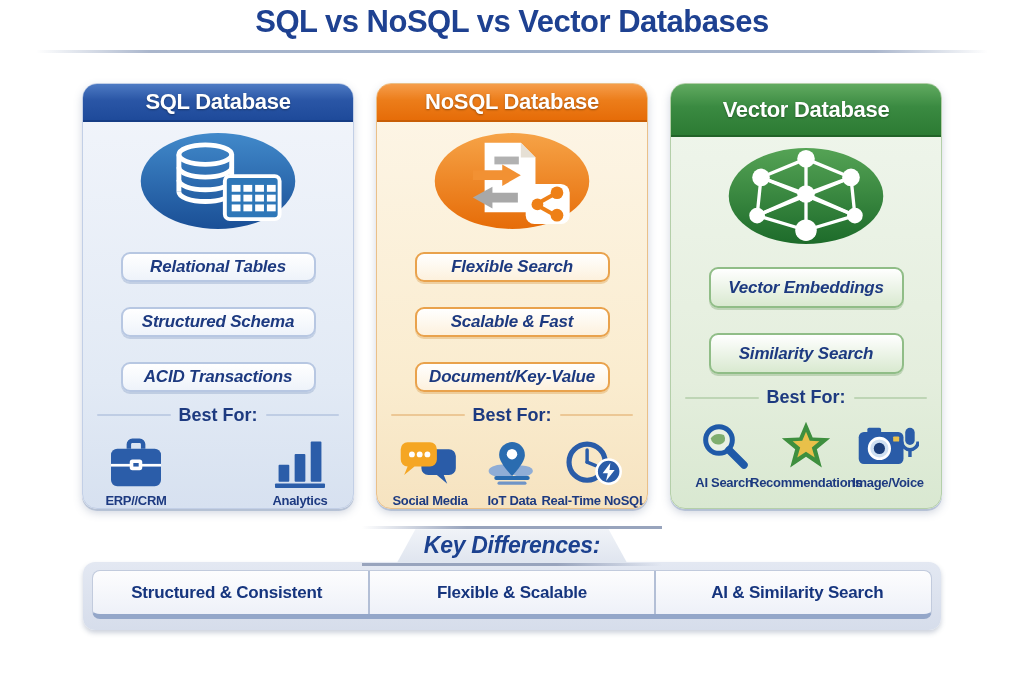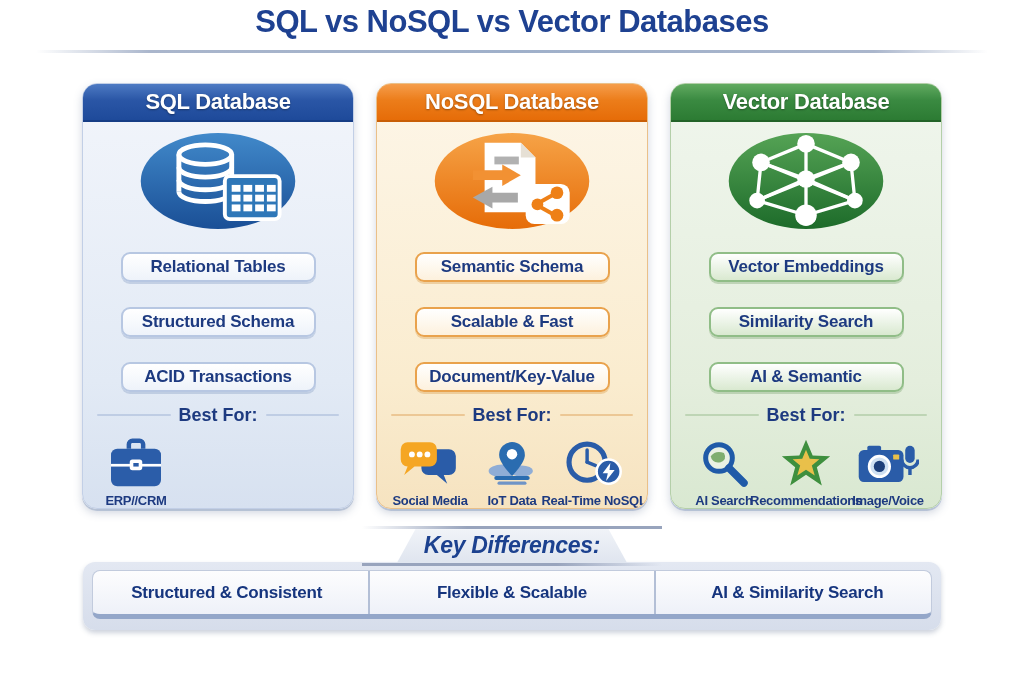--- a/index.html
+++ b/index.html
@@ -41,20 +41,21 @@
   .nosql  .card-header { background:linear-gradient(#f59d4b, #ec7d1a 45%, #e66c08); border-bottom:2px solid #c85e06; }
   .vector .card-header { background:linear-gradient(#61aa60, #3a8a41 45%, #2c7b33); border-bottom:2px solid #226328; }
 
   .main-icon { display:flex; justify-content:center; margin:8px 0 4px; }
 
   .feature {
     width:195px; margin:16px auto 9px; height:41px;
     display:flex; align-items:center; justify-content:center;
     font-size:17px; font-weight:bold; color:#1d3a80; letter-spacing:-0.2px;
     border-radius:9px;
+    font-style:italic;
   }
   .sql .feature    { background:linear-gradient(#ffffff, #eef3fa); border:2px solid #b7c7e2; box-shadow:0 2px 0 rgba(150,170,205,.45); }
   .nosql .feature  { background:linear-gradient(#ffffff, #fdf1dd); border:2px solid #e9a24c; box-shadow:0 2px 0 rgba(220,160,80,.4); }
   .vector .feature { background:linear-gradient(#ffffff, #d9e9d0); border:2px solid #90bd87; box-shadow:0 2px 0 rgba(130,170,120,.4); }
 
   .bestfor {
     display:flex; align-items:center; gap:8px; margin:4px 14px 6px;
     font-size:18px; font-weight:bold; color:#1d3a80;
   }
   .bestfor .line { flex:1; height:2px; border-radius:1px; }
@@ -160,20 +161,31 @@
           <span class="glyph">
             <svg width="54" height="50" viewBox="0 0 60 56">
               <path d="M22 12 v-5 a4 4 0 0 1 4-4 h8 a4 4 0 0 1 4 4 v5" fill="none" stroke="#2b5da9" stroke-width="5"></path>
               <rect x="2" y="12" width="56" height="42" rx="7" fill="#2b5da9"></rect>
               <rect x="2" y="29" width="56" height="3" fill="#ffffff"></rect>
               <rect x="23" y="24" width="14" height="12" rx="3" fill="#ffffff"></rect>
               <rect x="27" y="28" width="6" height="4" fill="#2b5da9"></rect>
             </svg>
           </span>
           <span class="lbl">ERP//CRM</span>
+        </div>
+        <div class="use">
+          <span class="glyph">
+            <svg width="54" height="50" viewBox="0 0 60 56" fill="#2b5da9">
+              <rect x="6" y="30" width="12" height="19" rx="1"></rect>
+              <rect x="24" y="18" width="12" height="31" rx="1"></rect>
+              <rect x="42" y="4" width="12" height="45" rx="1"></rect>
+              <rect x="2" y="51" width="56" height="5" rx="1"></rect>
+            </svg>
+          </span>
+          <span class="lbl">Analytics</span>
         </div>
       </div>
     </section>
 
     <section class="card nosql">
       <header class="card-header">NoSQL Database</header>
       <div class="main-icon">
         <svg width="176" height="102" viewBox="0 0 180 104">
           <defs>
             <linearGradient id="gOrange" x1="0" y1="0" x2="0" y2="1">
@@ -194,21 +206,21 @@
             <line x1="118" y1="74" x2="134" y2="65"></line>
             <line x1="118" y1="78" x2="134" y2="87"></line>
           </g>
           <g fill="#ee8017">
             <circle cx="116" cy="76" r="6"></circle>
             <circle cx="136" cy="64" r="6.5"></circle>
             <circle cx="136" cy="87" r="6.5"></circle>
           </g>
         </svg>
       </div>
-      <div class="feature">Semantic Schema</div>
+      <div class="feature">Flexible Search</div>
       <div class="feature">Scalable &amp; Fast</div>
       <div class="feature">Document/Key-Value</div>
       <div class="bestfor">
         <span class="line"></span>
         <span>Best For:</span>
         <span class="line"></span>
       </div>
       <div class="uses">
         <div class="use">
           <span class="glyph">
@@ -283,21 +295,20 @@
               <circle cx="136" cy="33" r="9"></circle>
             <circle cx="90" cy="50" r="9"></circle>
               <circle cx="40" cy="72" r="8"></circle>
               <circle cx="140" cy="72" r="8"></circle>
             <circle cx="90" cy="87" r="11"></circle>
           </g>
         </svg>
       </div>
       <div class="feature">Vector Embeddings</div>
       <div class="feature">Similarity Search</div>
-      <div class="feature">AI &amp; Semantic</div>
       <div class="bestfor">
         <span class="line"></span>
         <span>Best For:</span>
         <span class="line"></span>
       </div>
       <div class="uses">
         <div class="use">
           <span class="glyph">
             <svg width="56" height="50" viewBox="0 0 64 60">
               <circle cx="26" cy="24" r="16" fill="#e9f1e3" stroke="#1f5aa8" stroke-width="6"></circle>

